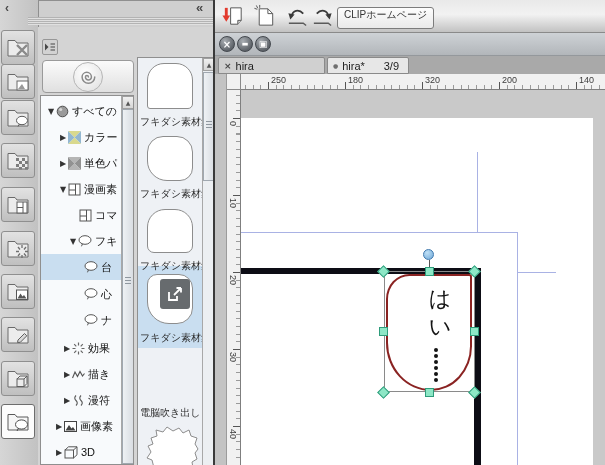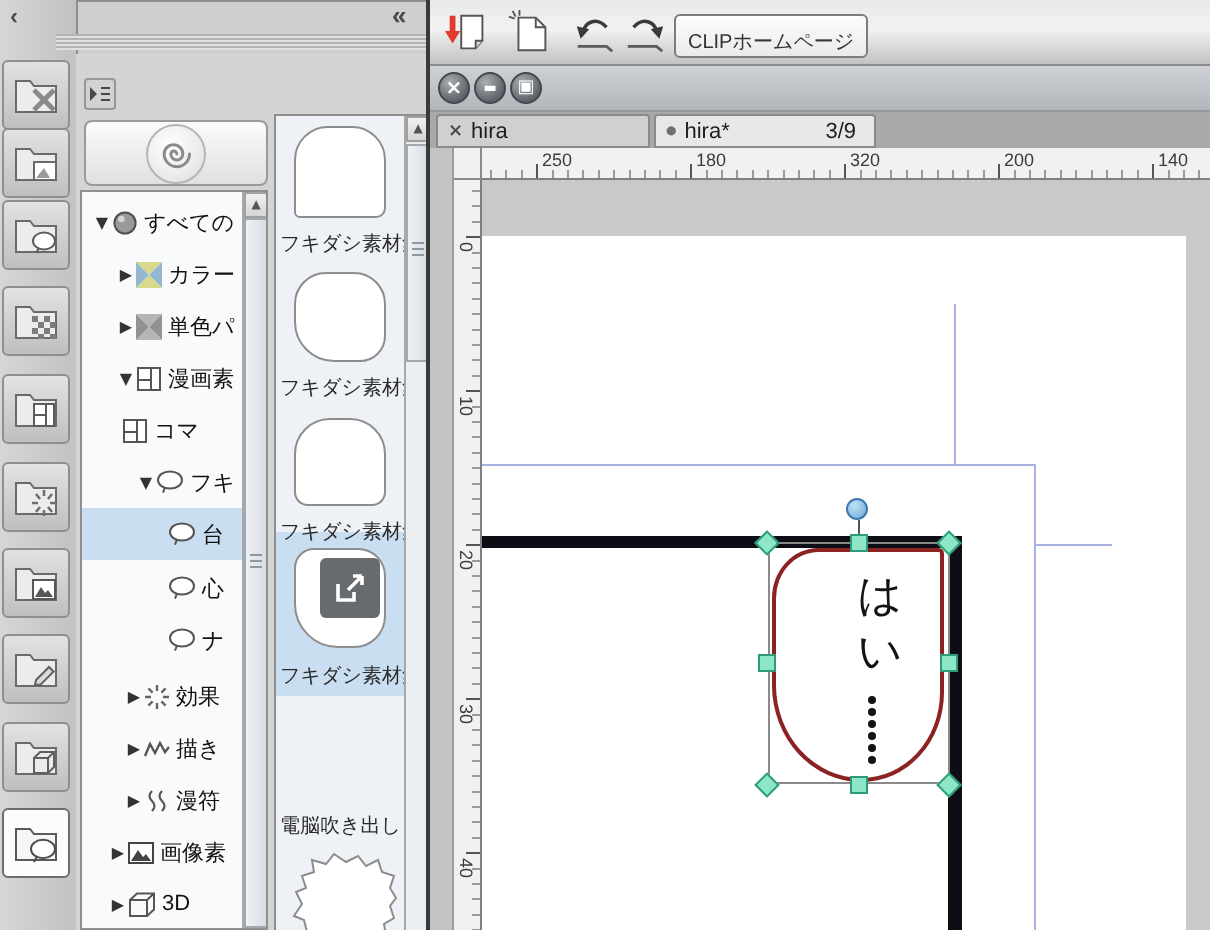--- a/index.html
+++ b/index.html
@@ -44,21 +44,21 @@
   #sel-hl{position:absolute;left:0;top:208px;width:64px;height:82px;background:#c9def0;}
   #overlay-ic{position:absolute;left:22px;top:221px;width:30px;height:30px;background:rgba(82,86,90,.88);border-radius:3px;
      display:flex;align-items:center;justify-content:center;}
   
   #divider{left:213px;top:0;width:2px;height:465px;background:#3a3a3a;}
   #canvas-sec{left:215px;top:0;width:390px;height:465px;background:#c6c6c6;}
   #doc-toolbar{position:absolute;left:0;top:0;width:390px;height:33px;
      background:linear-gradient(#e9e9e9,#f2f2f2 45%,#c2c2c2);border-bottom:1px solid #8a8a8a;box-sizing:border-box;}
   .tb-btn{position:absolute;top:3px;height:27px;display:flex;align-items:center;justify-content:center;}
   #home-btn{position:absolute;left:122px;top:7px;height:20px;padding:0 6px;background:linear-gradient(#fdfdfd,#eaeaea);
-     border:1px solid #7c7c7c;border-radius:3px;font-size:10px;color:#333;display:flex;align-items:flex-end;}
+     border:1px solid #7c7c7c;border-radius:3px;font-size:10px;color:#333;display:flex;align-items:flex-start;}
   #controls-row{position:absolute;left:0;top:33px;width:390px;height:23px;background:linear-gradient(#ced2d6,#b2b6ba);
      border-bottom:1px solid #94989c;box-sizing:border-box;display:flex;align-items:center;padding-left:4px;gap:2px;}
   .wc{width:16px;height:16px;border-radius:50%;background:radial-gradient(circle at 35% 30%,#a9aeb3,#5e6369 72%);
      border:1px solid #43484e;color:#fff;display:flex;align-items:center;justify-content:center;
      font-family:"DejaVu Sans",sans-serif;font-weight:bold;box-sizing:border-box;}
   #tabrow{position:absolute;left:0;top:56px;width:390px;height:18px;background:#a9a9a9;}
   .dtab{position:absolute;top:1px;height:17px;border:1px solid #8a8a8a;border-radius:2px 2px 0 0;box-sizing:border-box;
      display:flex;align-items:center;padding:0 5px;gap:4px;font-size:11px;color:#1d1d1d;}
   
   #left-strip{position:absolute;left:0;top:74px;width:12px;height:391px;background:#c3c3c3;border-right:1px solid #9b9b9b;box-sizing:border-box;}
@@ -236,21 +236,21 @@
 
       <div class="trow" style="top:80px;padding-left:17px;">
         <span class="exp">▼</span>
         <svg class="ticon" width="13" height="13" viewBox="0 0 13 13">
           <rect x="1" y="1" width="11" height="11" fill="#fff" stroke="#555"></rect>
           <path d="M7.5,1 V12 M1,7 H7.5" stroke="#555"></path>
         </svg>
         <span class="tlabel">漫画素</span>
       </div>
 
-      <div class="trow" style="top:106px;padding-left:20px;">
+      <div class="trow" style="top:106px;padding-left:38px;">
         <svg class="ticon" width="13" height="13" viewBox="0 0 13 13">
           <rect x="1" y="1" width="11" height="11" fill="#fff" stroke="#555"></rect>
           <path d="M7.5,1 V12 M1,7 H7.5" stroke="#555"></path>
         </svg>
         <span class="tlabel">コマ</span>
       </div>
 
       <div class="trow" style="top:132px;padding-left:27px;">
         <span class="exp">▼</span>
         <svg class="ticon" width="14" height="12" viewBox="0 0 14 12">
@@ -416,21 +416,21 @@
       <div class="wc" style="font-size:10px;">×</div>
       <div class="wc" style="font-size:7px;">▬</div>
       <div class="wc" style="font-size:9px;">▣</div>
     </div>
 
     <div id="tabrow">
       <div class="dtab" style="left:3px;width:107px;background:#d0d0d0;">
         <span class="glyph" style="font-weight:bold;font-size:9px;color:#4a4a4a;">×</span>
         <span>hira</span>
       </div>
-      <div class="dtab" style="left:112px;width:111px;background:#e7e7e7;">
+      <div class="dtab" style="left:112px;width:82px;background:#e7e7e7;">
         <span class="glyph" style="font-size:6px;color:#6f6f6f;">●</span>
         <span>hira*</span>
         <span style="flex:1;"></span>
         <span style="margin-right:4px;">3/9</span>
       </div>
     </div>
 
     <div id="left-strip"></div>
     <div id="corner"></div>
 

